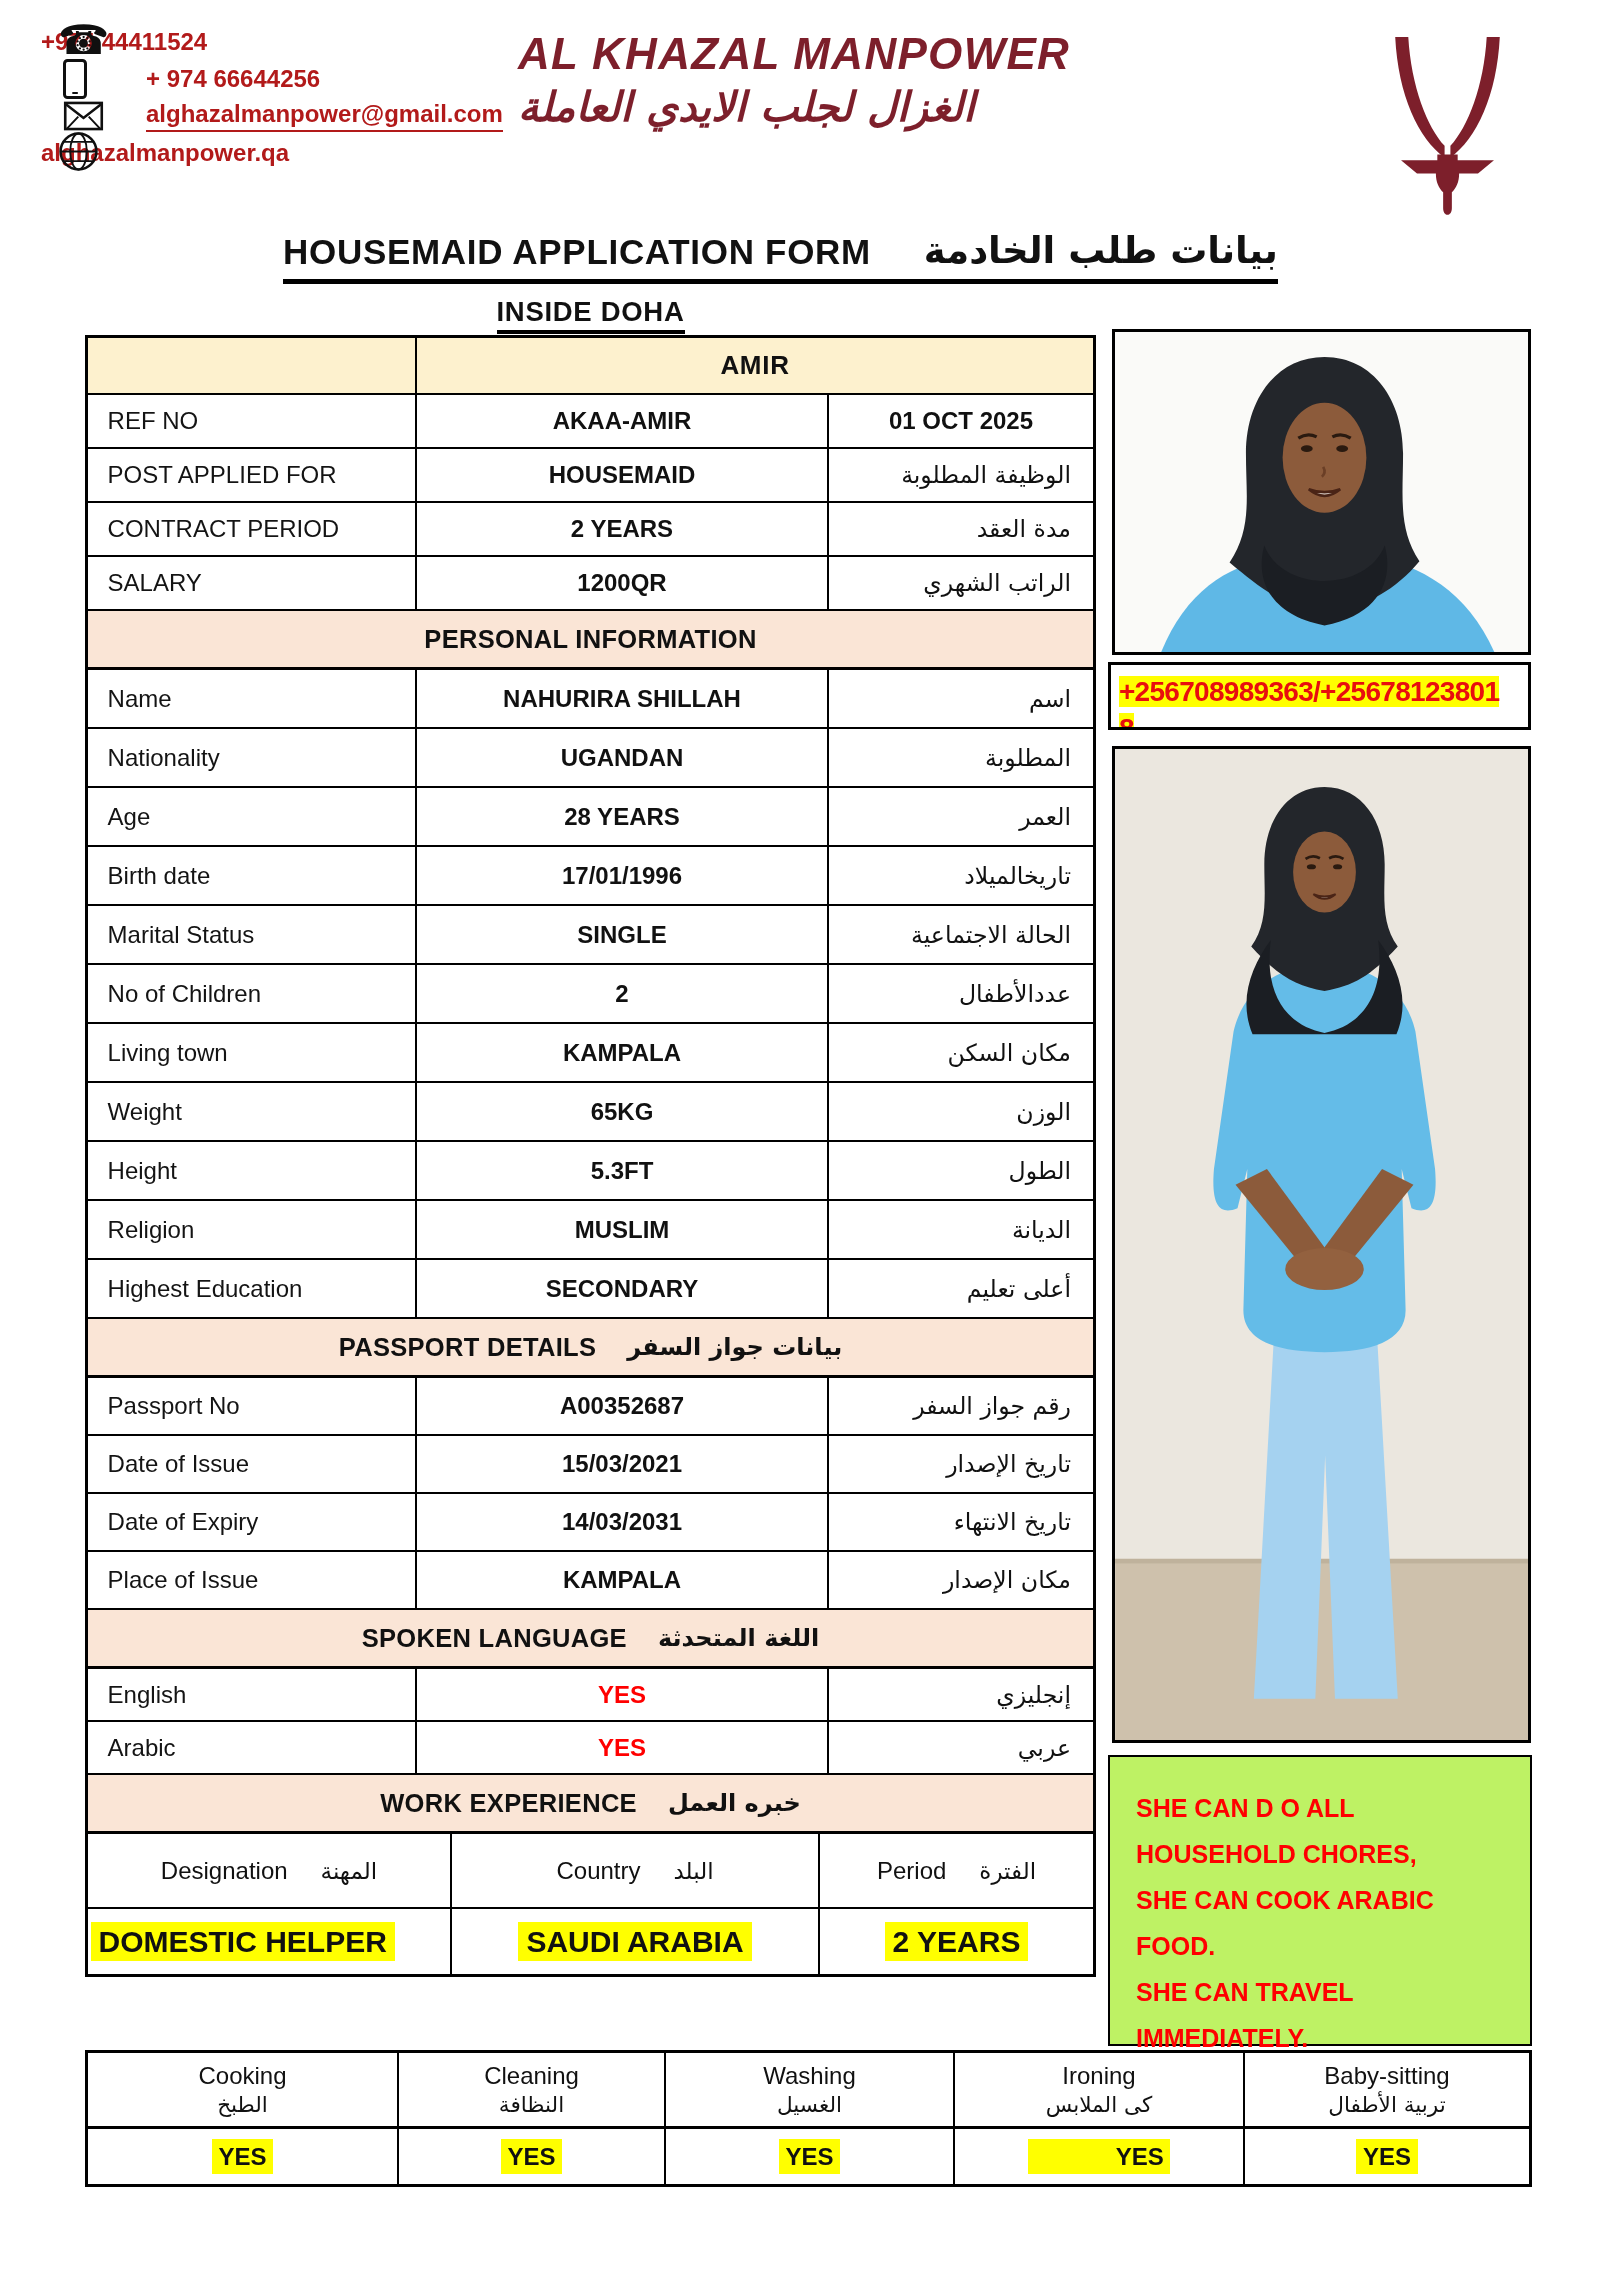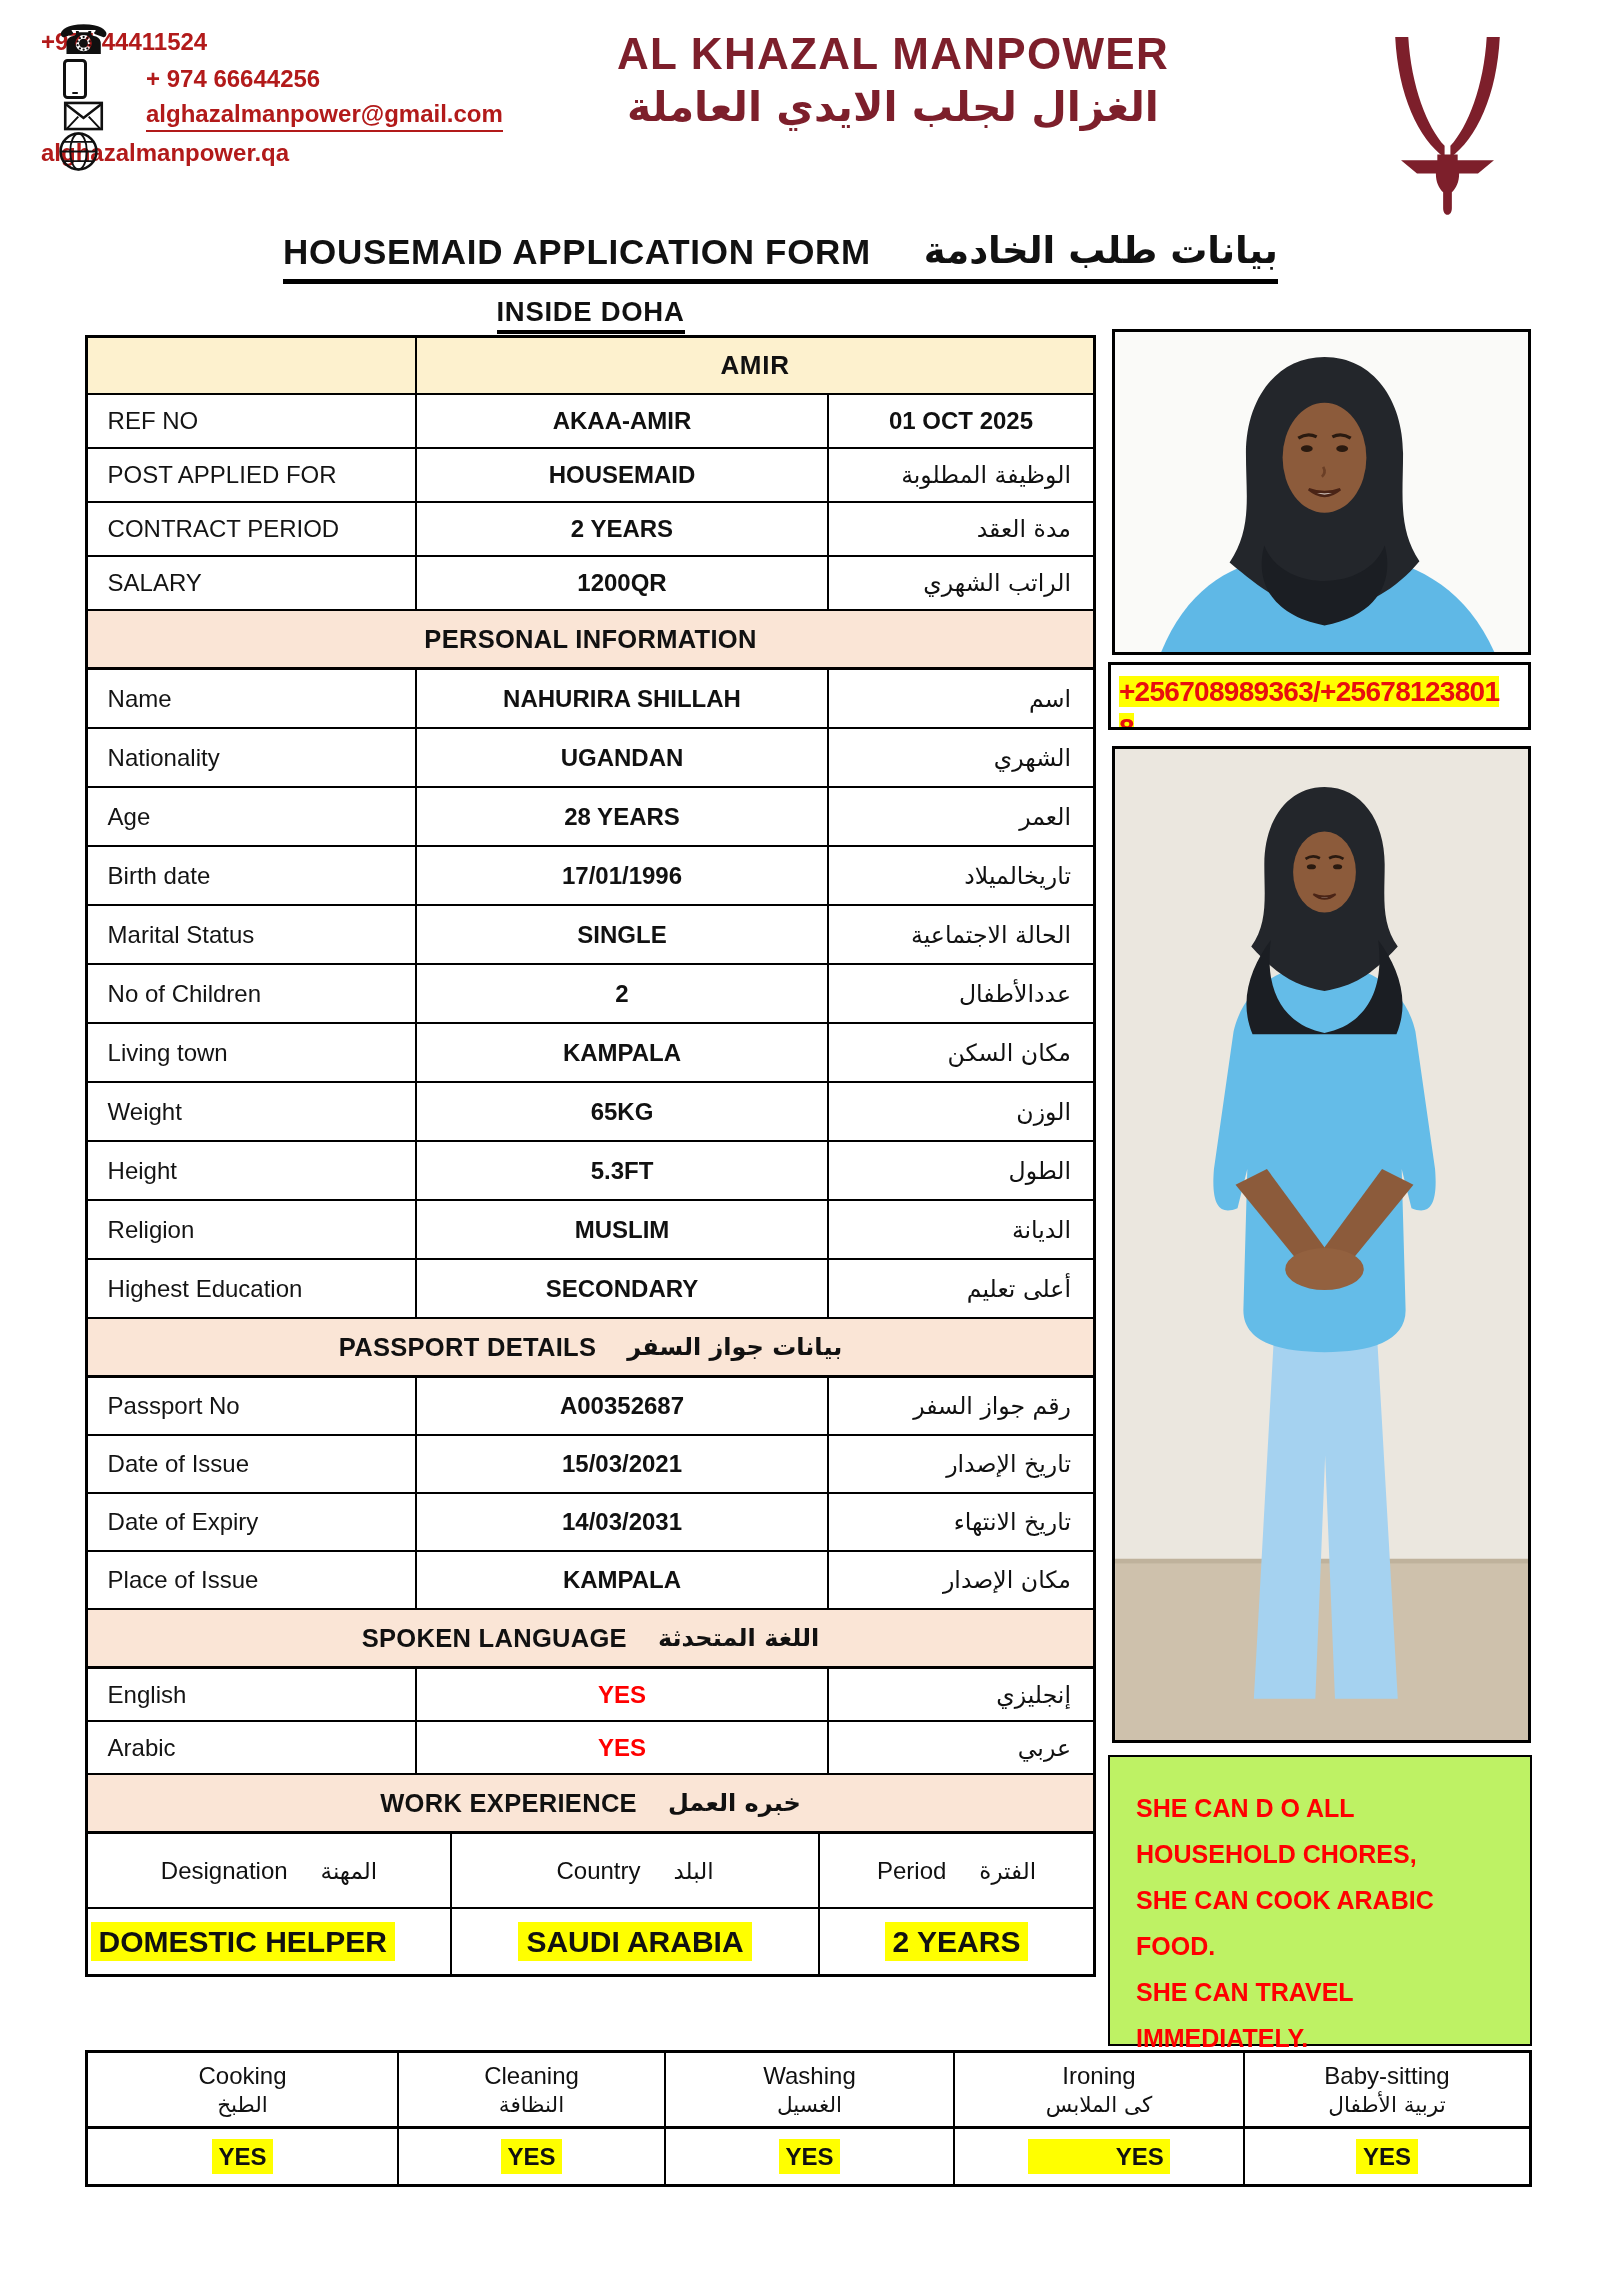--- a/index.html
+++ b/index.html
@@ -15,21 +15,21 @@
   .cicon{width:105px;flex:0 0 105px;display:flex;align-items:center;padding-left:21.6px;box-sizing:border-box;color:#101010;}
   .ctext{font-size:24px;font-weight:600;color:#B21A1A;white-space:nowrap;}
   .ctext.u{border-bottom:2px solid #B21A1A;padding-bottom:1.3px;}
   .phone-glyph{font-family:"DejaVu Sans",sans-serif;font-size:41px;line-height:1;color:#101010;}
   .mobile-shape{display:inline-block;width:18.3px;height:34px;border:3.3px solid #101010;border-radius:4.6px;position:relative;background:#fff;}
   .mobile-shape:after{content:"";position:absolute;bottom:2px;left:50%;transform:translateX(-50%);width:5.9px;height:2.6px;background:#101010;border-radius:1.3px;}
   .overlap .cicon{position:absolute;left:17px;top:-3.9px;width:auto;flex:none;padding:0;z-index:2;}
   .overlap .ctext{z-index:1;}
 
   
-  #company{position:absolute;left:497px;top:29px;width:792px;text-align:center;color:#7D1F2B;}
+  #company{position:absolute;left:518px;top:29px;width:792px;color:#7D1F2B;font-style:italic;}
   .company-en{font-size:44px;font-weight:800;letter-spacing:1.3px;white-space:nowrap;}
   .company-ar{font-size:41px;font-weight:700;margin-top:3.9px;white-space:nowrap;}
 
   #gazelle{position:absolute;left:1356px;top:34px;width:183px;height:183px;}
 
   
   #title-row{position:absolute;left:283px;top:229px;width:995px;display:flex;justify-content:space-between;align-items:flex-end;border-bottom:5.2px solid #000;padding-bottom:6.5px;}
   .title-en{font-size:35px;font-weight:800;letter-spacing:0.7px;white-space:nowrap;}
   .title-ar{font-size:37px;font-weight:700;white-space:nowrap;}
   #subtitle-wrap{position:absolute;left:85px;top:296px;width:1011px;text-align:center;}
@@ -179,21 +179,21 @@
       <span class="strip-en">PERSONAL INFORMATION</span>
     </div>
     <div class="trow grid3 rh-personal">
       <div class="c lab">Name</div>
       <div class="c val">NAHURIRA SHILLAH</div>
       <div class="c ar-cell ar">اسم</div>
     </div>
     <div class="trow grid3 rh-personal">
       <div class="c lab">Nationality</div>
       <div class="c val">UGANDAN</div>
-      <div class="c ar-cell ar">الشهري</div>
+      <div class="c ar-cell ar">المطلوبة</div>
     </div>
     <div class="trow grid3 rh-personal">
       <div class="c lab">Age</div>
       <div class="c val">28 YEARS</div>
       <div class="c ar-cell ar">العمر</div>
     </div>
     <div class="trow grid3 rh-personal">
       <div class="c lab">Birth date</div>
       <div class="c val">17/01/1996</div>
       <div class="c ar-cell ar">تاريخالميلاد</div>

